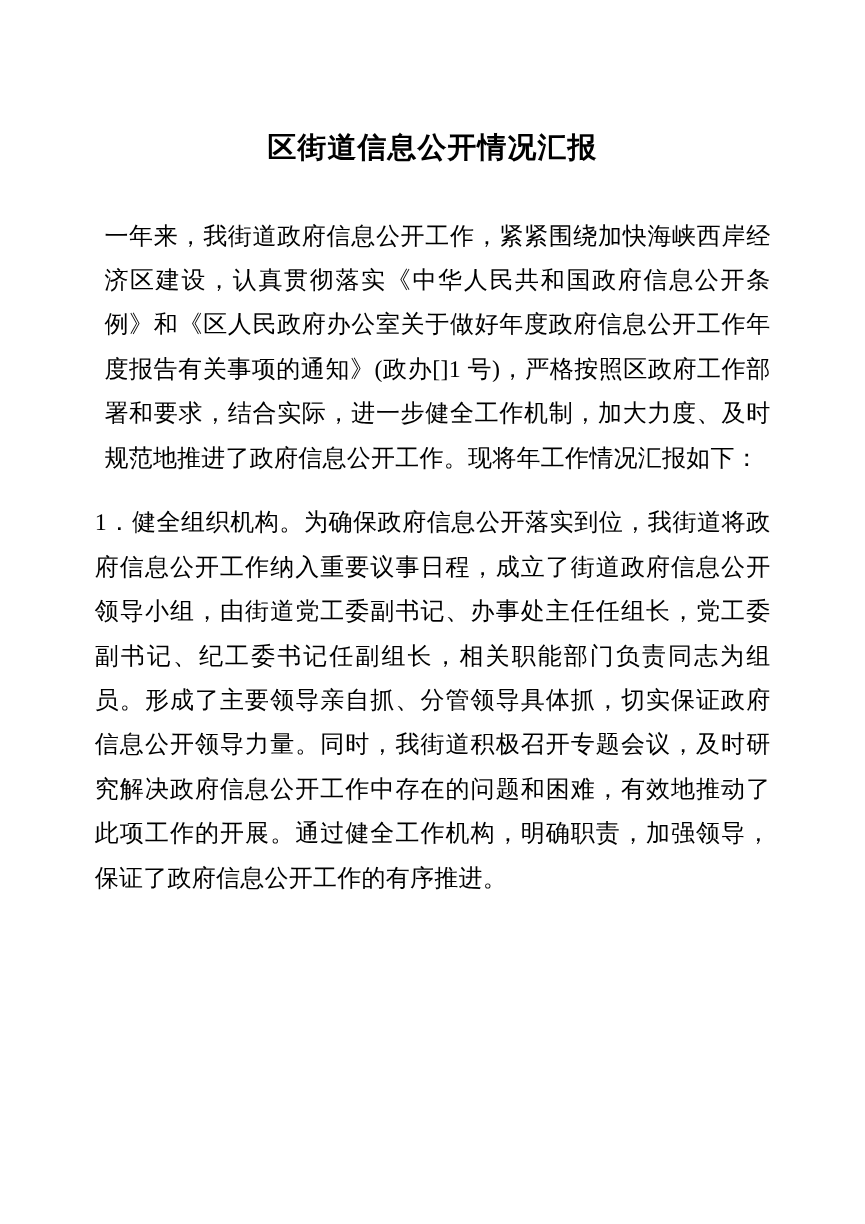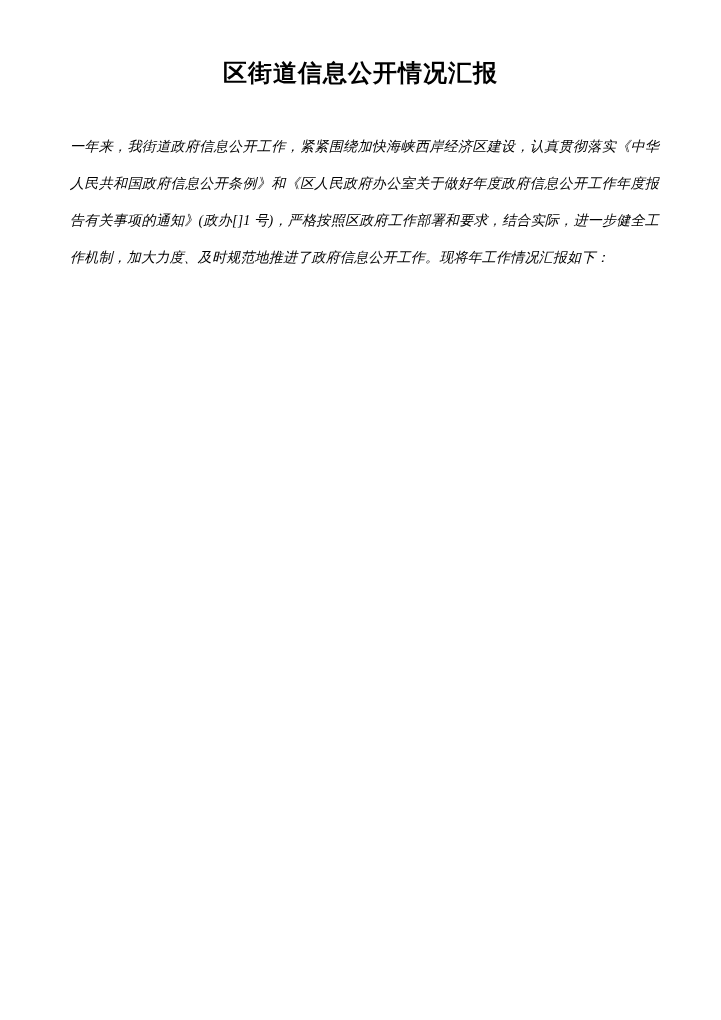--- a/index.html
+++ b/index.html
@@ -13,50 +13,50 @@
     font-family: "Liberation Serif", "DejaVu Serif", serif;
     color: #000000;
     overflow: hidden;
   }
   .page {
     position: relative;
     width: 721px;
     height: 862px;
     background: #ffffff;
     box-sizing: border-box;
-    padding: 56px 62px 40px 62px;
+    padding: 107px 62px 40px 62px;
   }
   .doc-title {
     text-align: center;
     font-size: 24px;
     font-weight: bold;
     letter-spacing: 1px;
     line-height: 34px;
     margin: 0 0 38px 0;
     font-family: "Liberation Serif", "DejaVu Serif", serif;
   }
   .para {
-    font-size: 14px;
+    font-size: 20px;
     line-height: 37px;
-    margin: 0;
+    margin: 17px;
     text-align: justify;
     text-justify: inter-ideograph;
     letter-spacing: 0.2px;
-    font-style: italic;
   }
   .para.first {
     padding-left: 8px;
   }
 </style>
 </head>
 <body>
 
 <div class="page">
 
   <h1 class="doc-title">区街道信息公开情况汇报</h1>
 
   <p class="para first">一年来，我街道政府信息公开工作，紧紧围绕加快海峡西岸经济区建设，认真贯彻落实《中华人民共和国政府信息公开条例》和《区人民政府办公室关于做好年度政府信息公开工作年度报告有关事项的通知》(政办[]1 号)，严格按照区政府工作部署和要求，结合实际，进一步健全工作机制，加大力度、及时规范地推进了政府信息公开工作。现将年工作情况汇报如下：</p>
 
 
+  <p class="para">1．健全组织机构。为确保政府信息公开落实到位，我街道将政府信息公开工作纳入重要议事日程，成立了街道政府信息公开领导小组，由街道党工委副书记、办事处主任任组长，党工委副书记、纪工委书记任副组长，相关职能部门负责同志为组员。形成了主要领导亲自抓、分管领导具体抓，切实保证政府信息公开领导力量。同时，我街道积极召开专题会议，及时研究解决政府信息公开工作中存在的问题和困难，有效地推动了此项工作的开展。通过健全工作机构，明确职责，加强领导，保证了政府信息公开工作的有序推进。</p>
 
 
 
 </div>
 
 </body></html>

